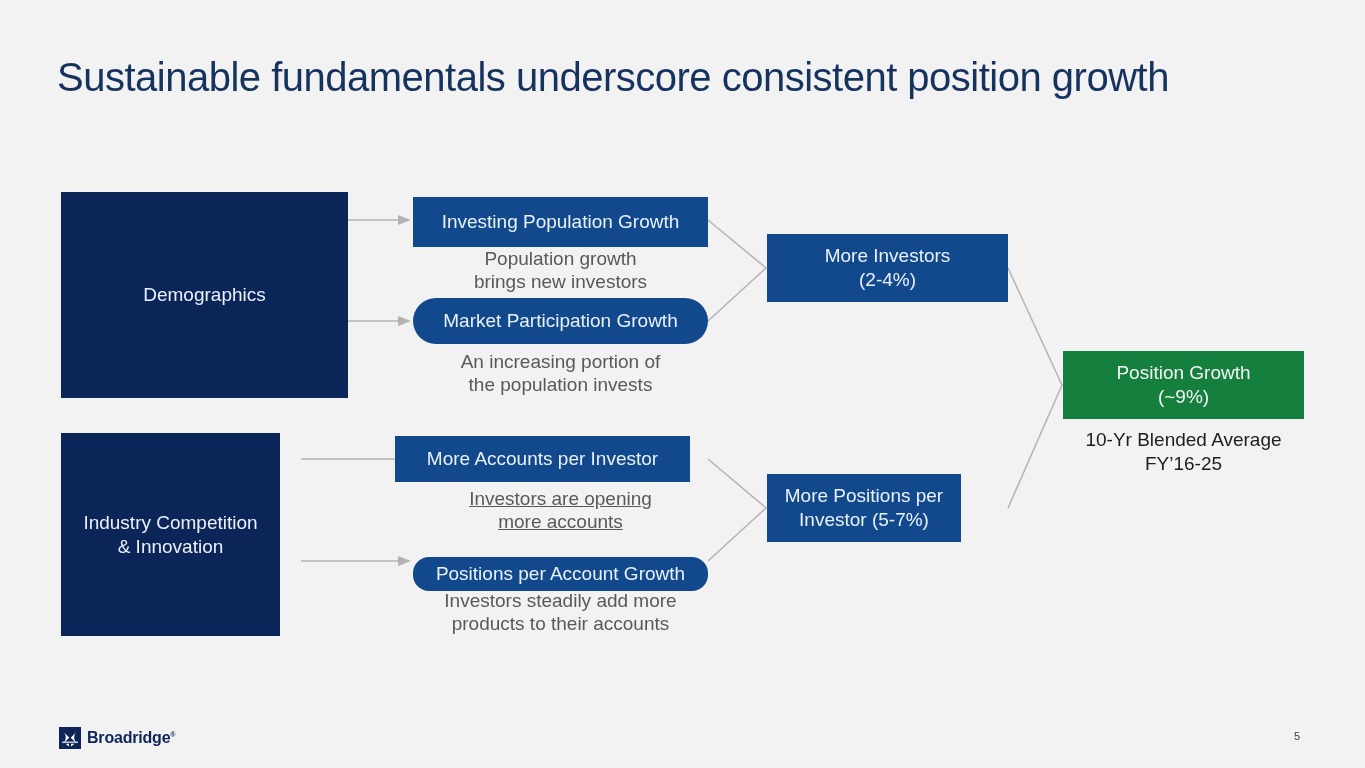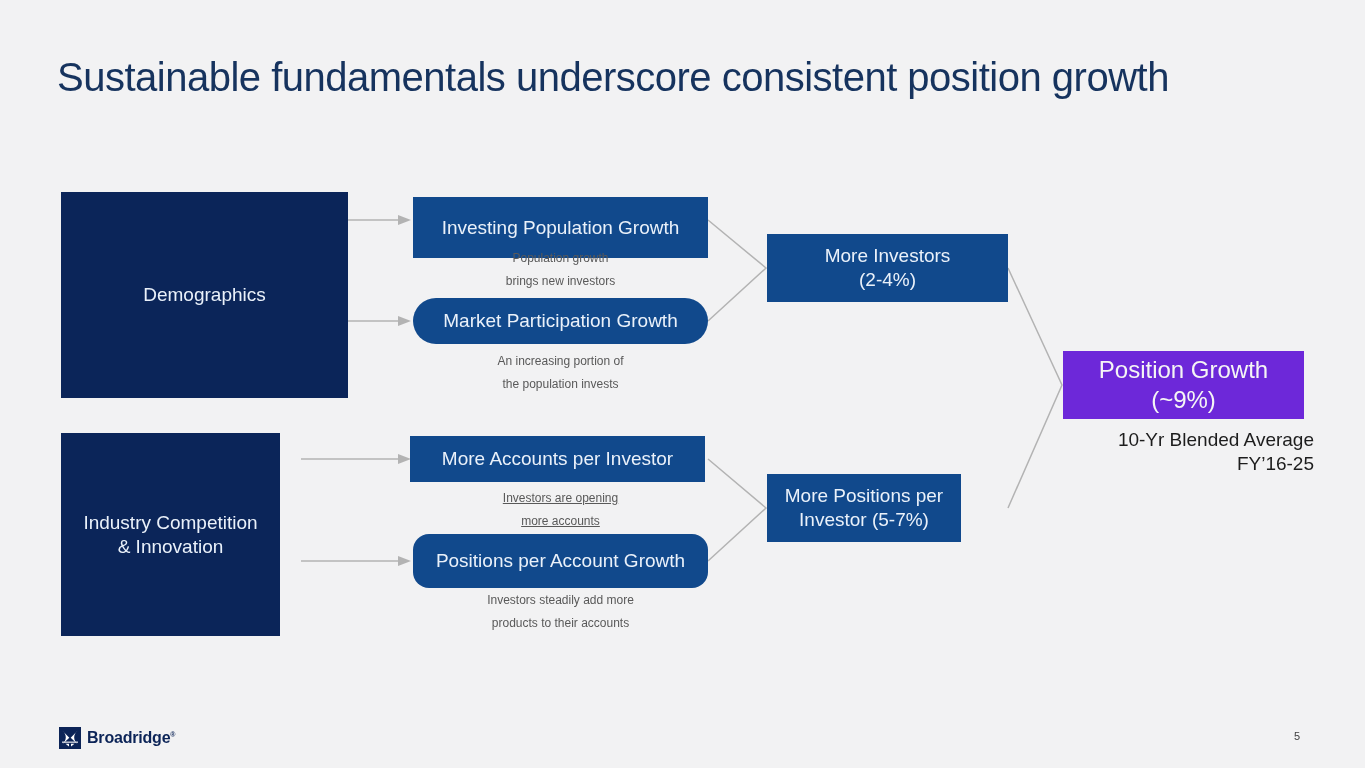--- a/index.html
+++ b/index.html
@@ -45,38 +45,38 @@
     background: #0b2559;
     color: #eaf1fa;
     font-size: 19px;
   }
   .box--blue {
     background: #11498c;
     color: #eaf1fa;
     font-size: 19px;
   }
   .box--gray {
-    background: #6d28d9;
+    background: #15803d;
     color: #f5f5f5;
-    font-size: 24px;
+    font-size: 19px;
   }
 
   .desc {
     position: absolute;
     text-align: center;
     white-space: pre-line;
     color: #595959;
-    font-size: 12px;
+    font-size: 19px;
     line-height: 23px;
     z-index: 1;
   }
 
   .result-note {
     position: absolute;
-    text-align: right;
+    text-align: center;
     white-space: pre-line;
     color: #1d1d1d;
     font-size: 19px;
     line-height: 24px;
     z-index: 1;
   }
 
   .footer-logo {
     position: absolute;
     left: 59px;
@@ -129,33 +129,33 @@
       <polygon points="411,321 398,316 398,326"></polygon>
       <polygon points="411,459 398,454 398,464"></polygon>
       <polygon points="411,561 398,556 398,566"></polygon>
     </g>
   </svg>
 
   <div class="box box--navy" style="left:61px; top:192px; width:287px; height:206px;">Demographics</div>
   <div class="box box--navy" style="left:61px; top:433px; width:219px; height:203px;">Industry Competition
 &amp; Innovation</div>
 
-  <div class="box box--blue" style="left:413px; top:197px; width:295px; height:61px;">Investing Population Growth</div>
+  <div class="box box--blue" style="left:413px; top:197px; width:295px; height:50px;">Investing Population Growth</div>
   <div class="desc" style="left:410px; top:247px; width:301px;">Population growth
 brings new investors</div>
 
   <div class="box box--blue" style="left:413px; top:298px; width:295px; height:46px;border-radius:23px;">Market Participation Growth</div>
   <div class="desc" style="left:410px; top:350px; width:301px;">An increasing portion of
 the population invests</div>
 
-  <div class="box box--blue" style="left:410px; top:436px; width:295px; height:46px;">More Accounts per Investor</div>
+  <div class="box box--blue" style="left:395px; top:436px; width:295px; height:46px;">More Accounts per Investor</div>
   <div class="desc" style="left:410px; top:487px; width:301px;text-decoration:underline;">Investors are opening
 more accounts</div>
 
-  <div class="box box--blue" style="left:413px; top:534px; width:295px; height:54px;border-radius:16px;">Positions per Account Growth</div>
+  <div class="box box--blue" style="left:413px; top:557px; width:295px; height:34px;border-radius:16px;">Positions per Account Growth</div>
   <div class="desc" style="left:410px; top:589px; width:301px;">Investors steadily add more
 products to their accounts</div>
 
   <div class="box box--blue" style="left:767px; top:234px; width:241px; height:68px;">More Investors
 (2-4%)</div>
   <div class="box box--blue" style="left:767px; top:474px; width:194px; height:68px;">More Positions per
 Investor (5-7%)</div>
 
   <div class="box box--gray" style="left:1063px; top:351px; width:241px; height:68px;">Position Growth
 (~9%)</div>

